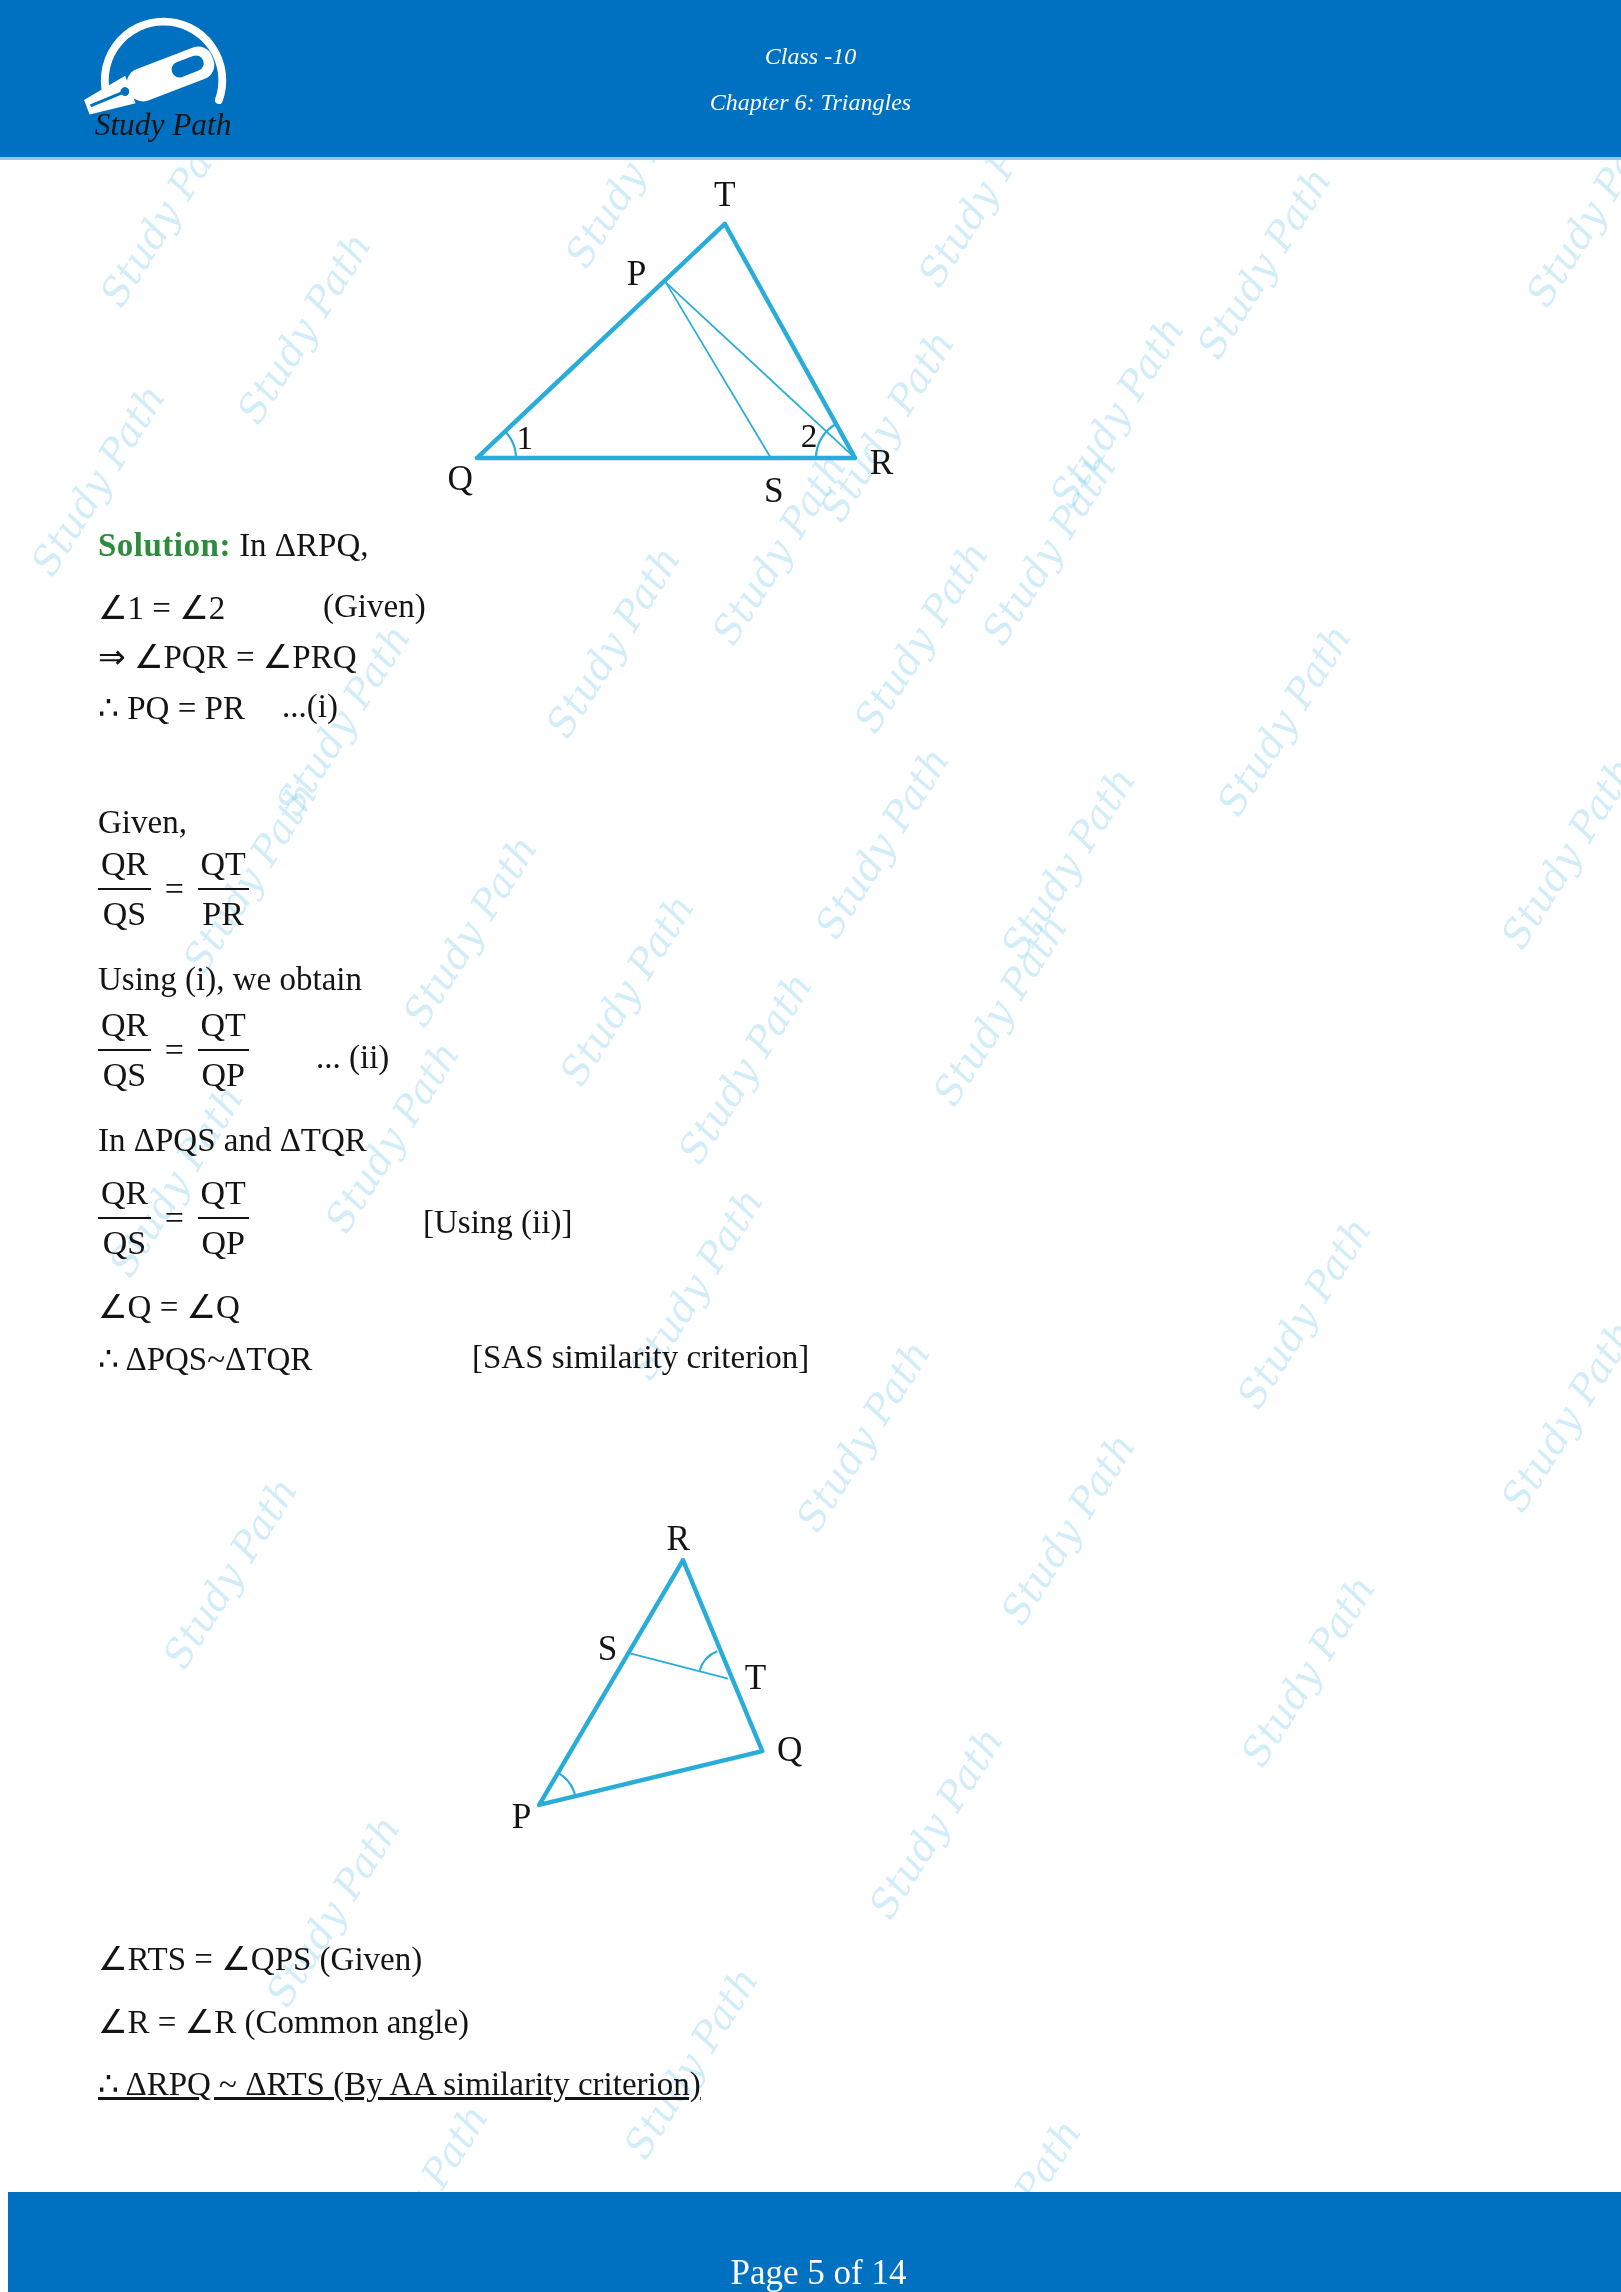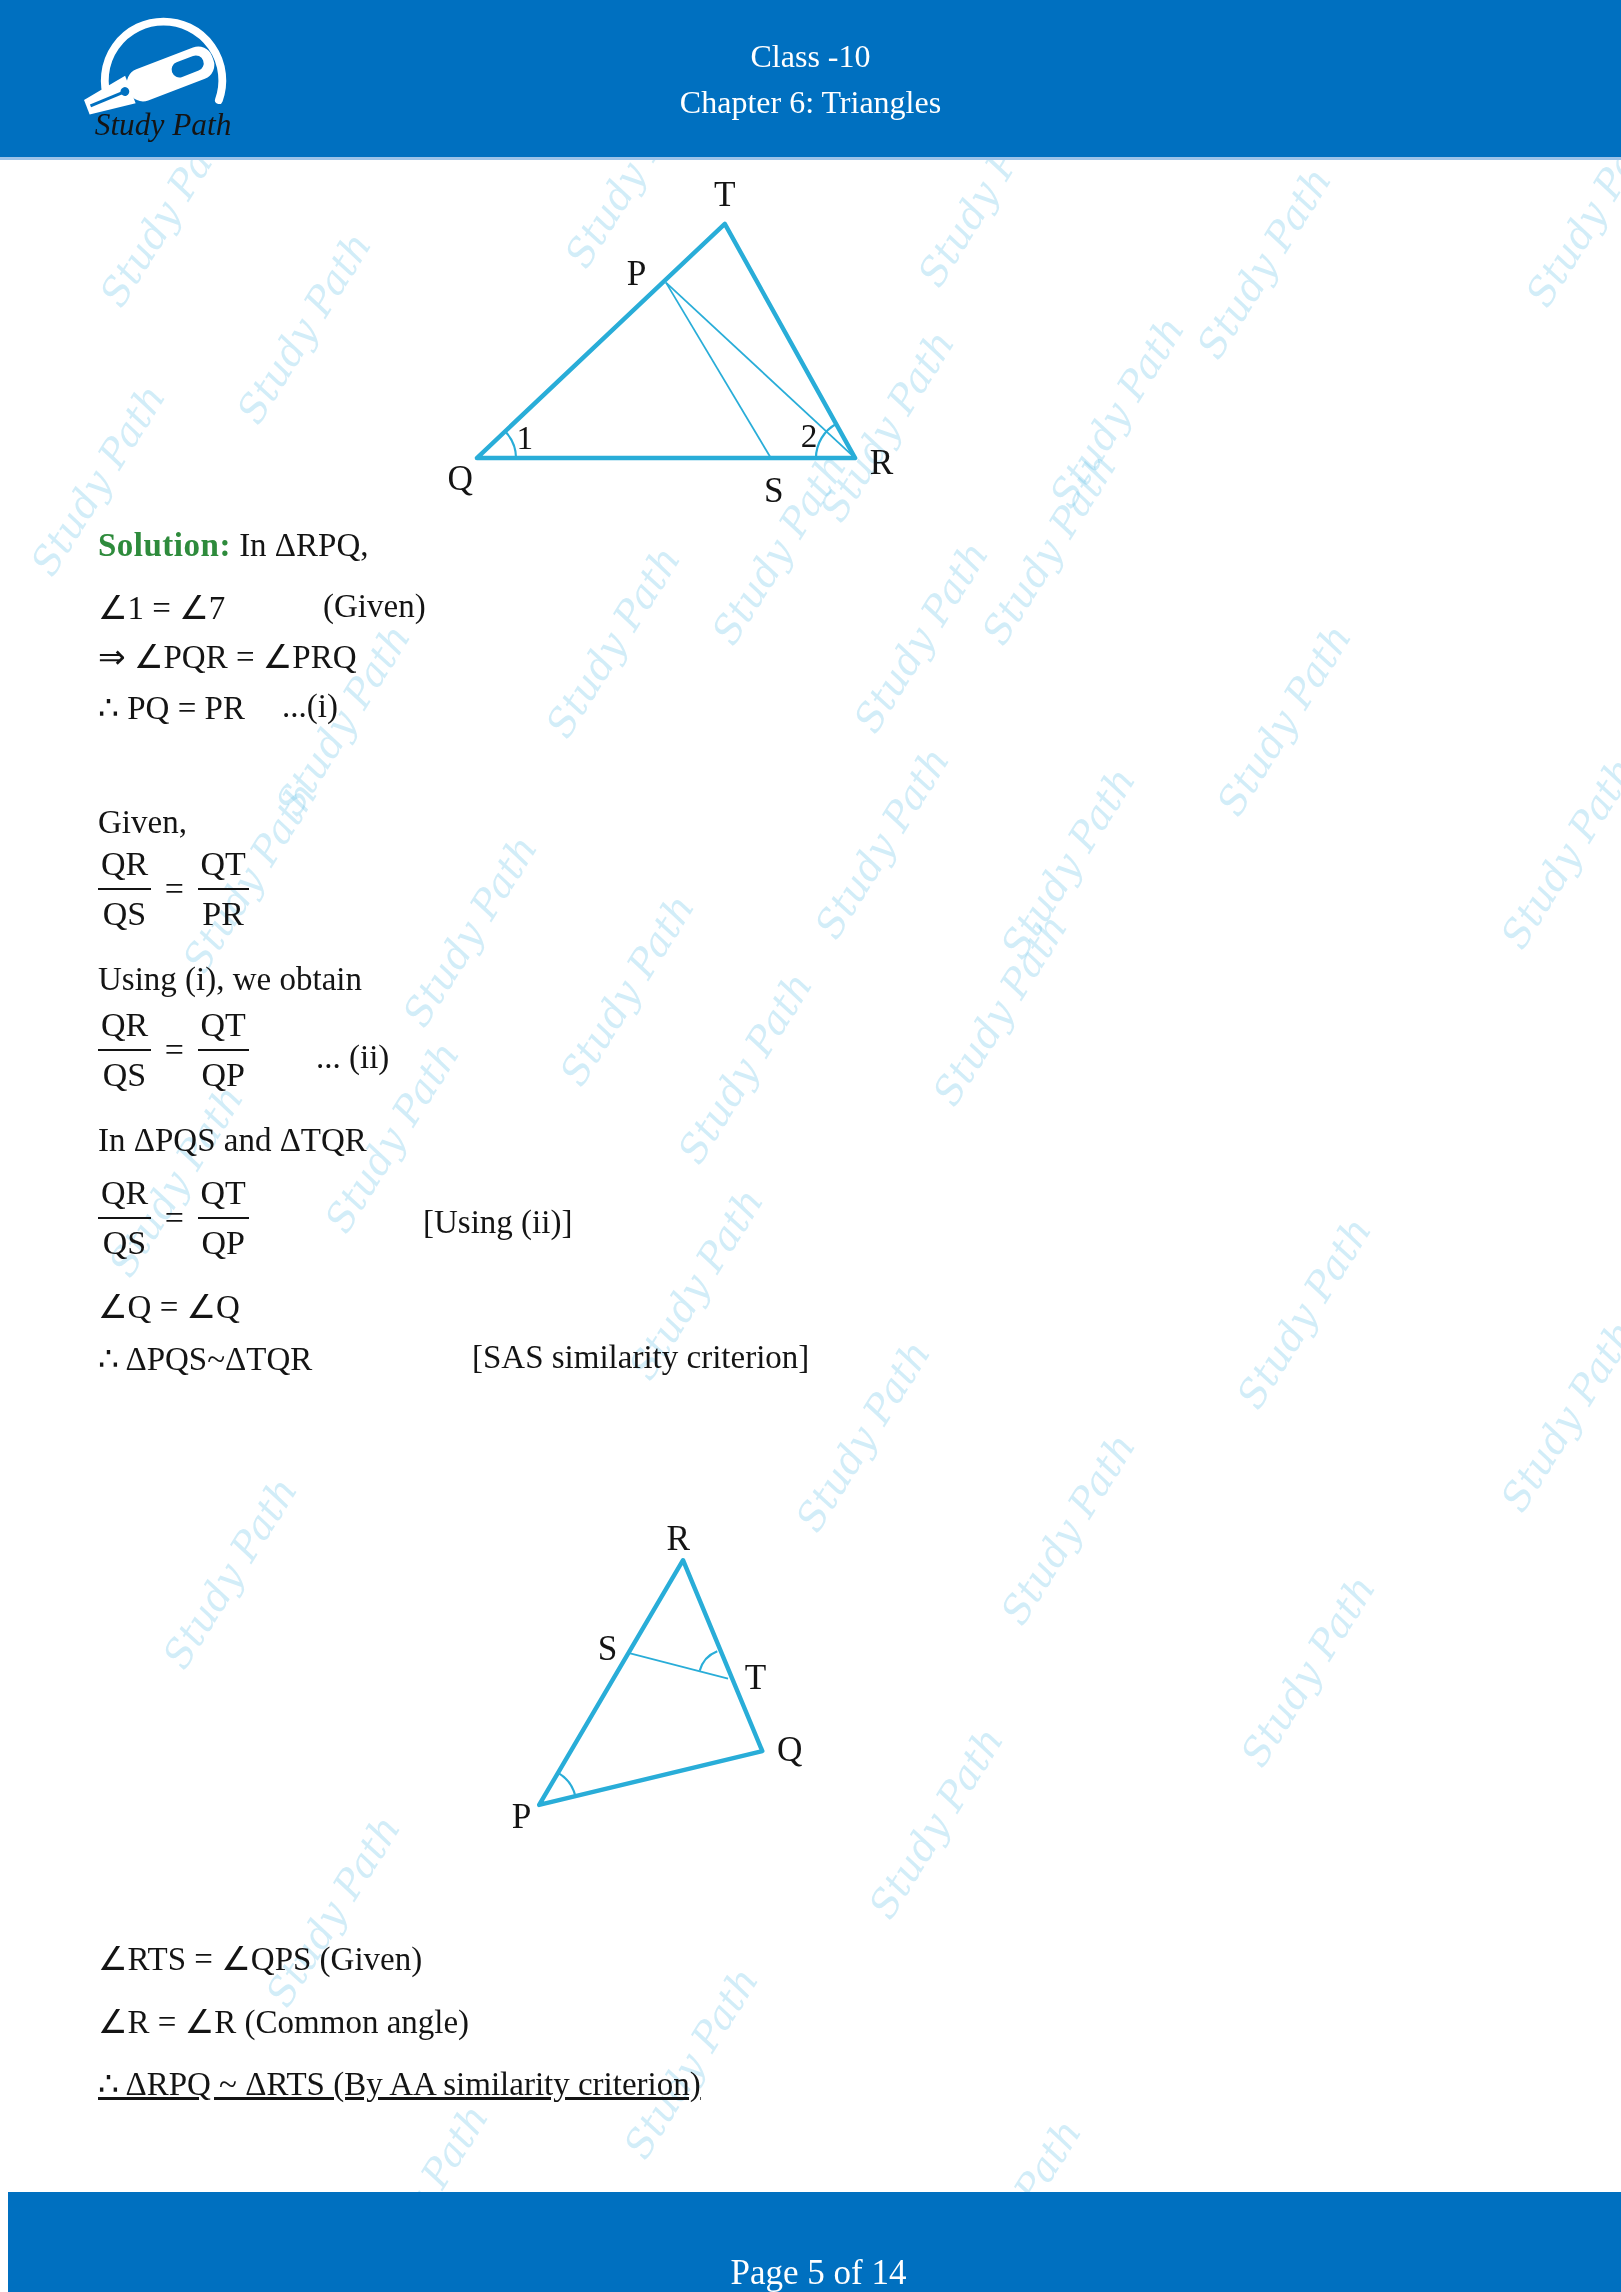--- a/index.html
+++ b/index.html
@@ -4,21 +4,21 @@
 <style>
   html,body{margin:0;padding:0;background:#e8e8e8;}
   .page{position:relative;width:1621px;height:2293px;background:#ffffff;overflow:hidden;
         font-family:"Liberation Serif", serif;color:#141414;}
   
   .header{position:absolute;left:0;top:0;width:1621px;height:157px;background:#0070c0;
           border-bottom:3.9px solid #9cc3e9;}
   .header-titles{position:absolute;left:0;top:0;width:1621px;height:157px;
                  display:flex;flex-direction:column;align-items:center;justify-content:center;
                  color:#ffffff;text-align:center;}
-  .header-titles div{font-size:32px;line-height:46px;}
+  .header-titles div{font-size:24px;line-height:46px;font-style:italic;}
   .logo{position:absolute;left:23.5px;top:5.9px;}
   
   .footer{position:absolute;left:8px;top:2192px;width:1621px;height:101px;background:#0070c0;
           display:flex;align-items:flex-end;justify-content:center;}
   .footer-text{color:#ffffff;font-size:35px;}
   
   .wm{position:absolute;transform:translate(-50%,-50%) rotate(-58deg);
       font-family:"DejaVu Serif", serif;font-style:italic;font-size:39px;
       color:rgba(92,189,229,0.28);white-space:nowrap;pointer-events:none;}
   
@@ -112,21 +112,21 @@
     <text x="790" y="512" text-anchor="middle" font-size="36">S</text>
     <text x="536" y="458" text-anchor="middle" font-size="34">1</text>
     <text x="826" y="456" text-anchor="middle" font-size="34">2</text>
   </svg>
 
   <div class="tline" style="top:527px;">
     <span class="sol-label">Solution:</span>
     <span>In ΔRPQ,</span>
   </div>
 
-  <div class="tline" style="top:588px;">∠1 = ∠7</div>
+  <div class="tline" style="top:588px;">∠1 = ∠2</div>
   <div class="note" style="left:323px;top:588px;">(Given)</div>
 
   <div class="tline" style="top:637px;">⇒ ∠PQR = ∠PRQ</div>
 
   <div class="tline" style="top:688px;">∴ PQ = PR</div>
   <div class="note" style="left:282px;top:688px;">...(i)</div>
 
   <div class="tline" style="top:804px;">Given,</div>
 
   <div class="fracrow" style="top:847px;">

